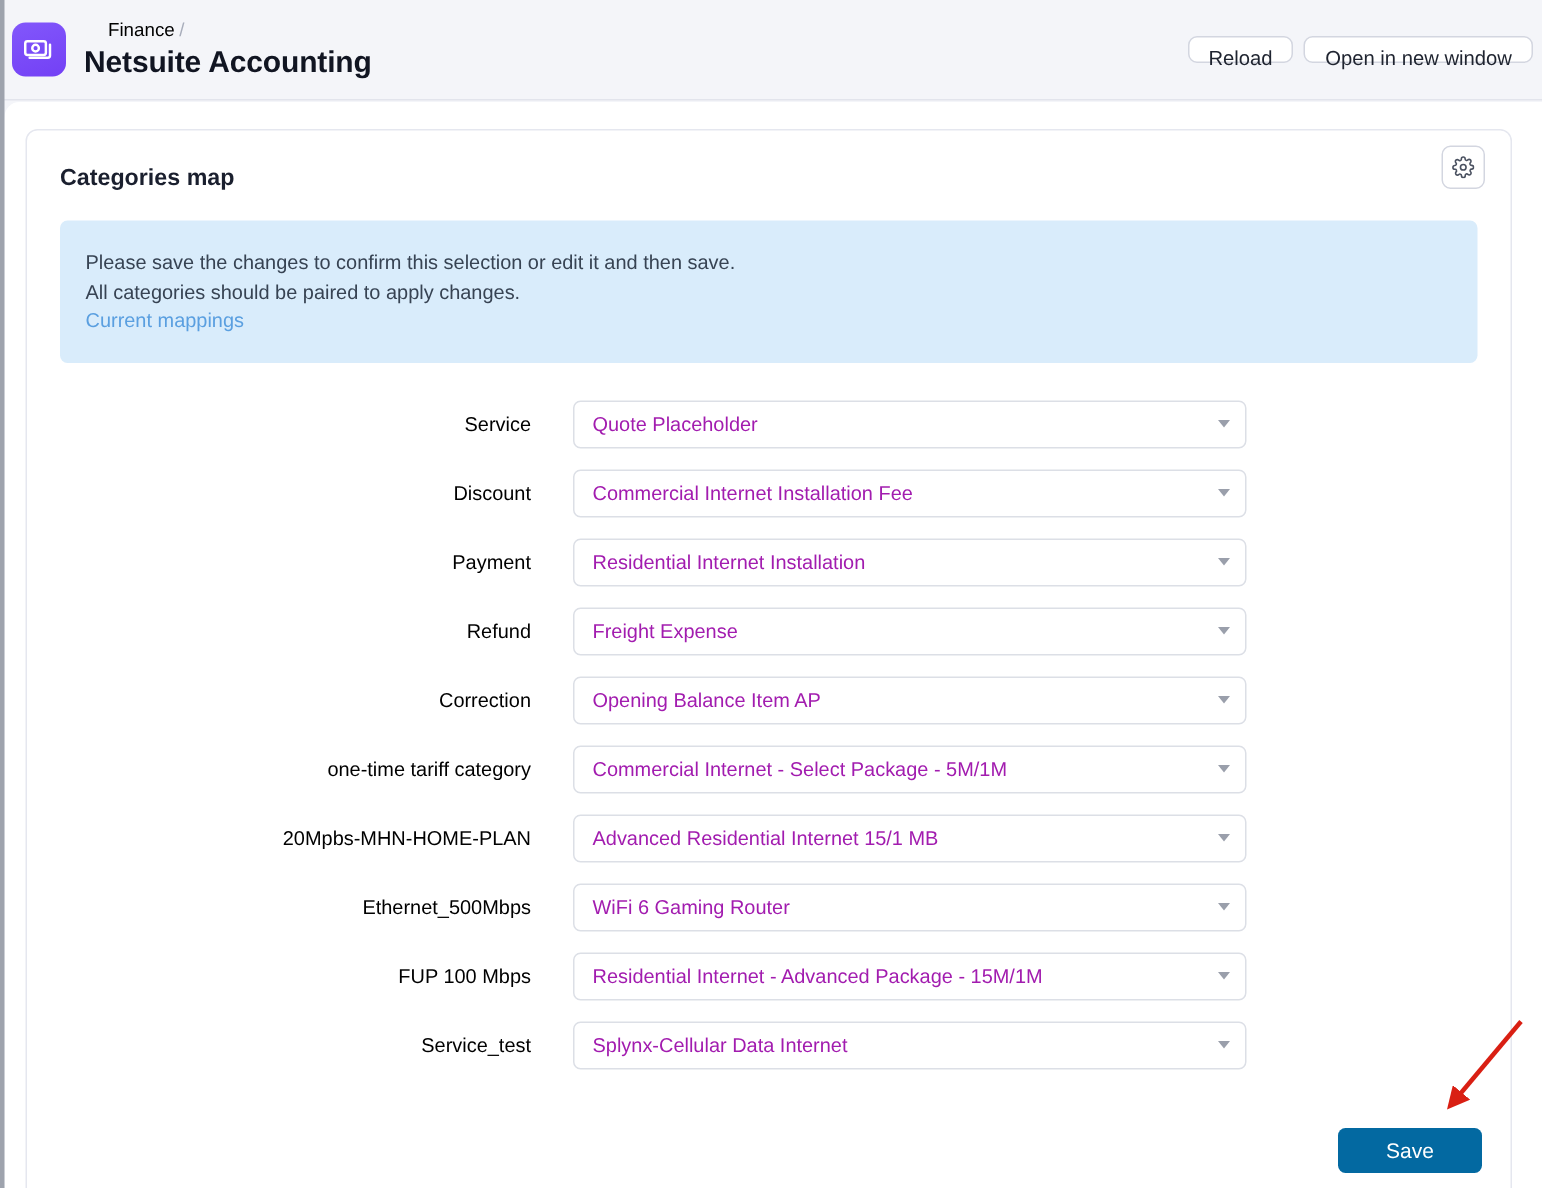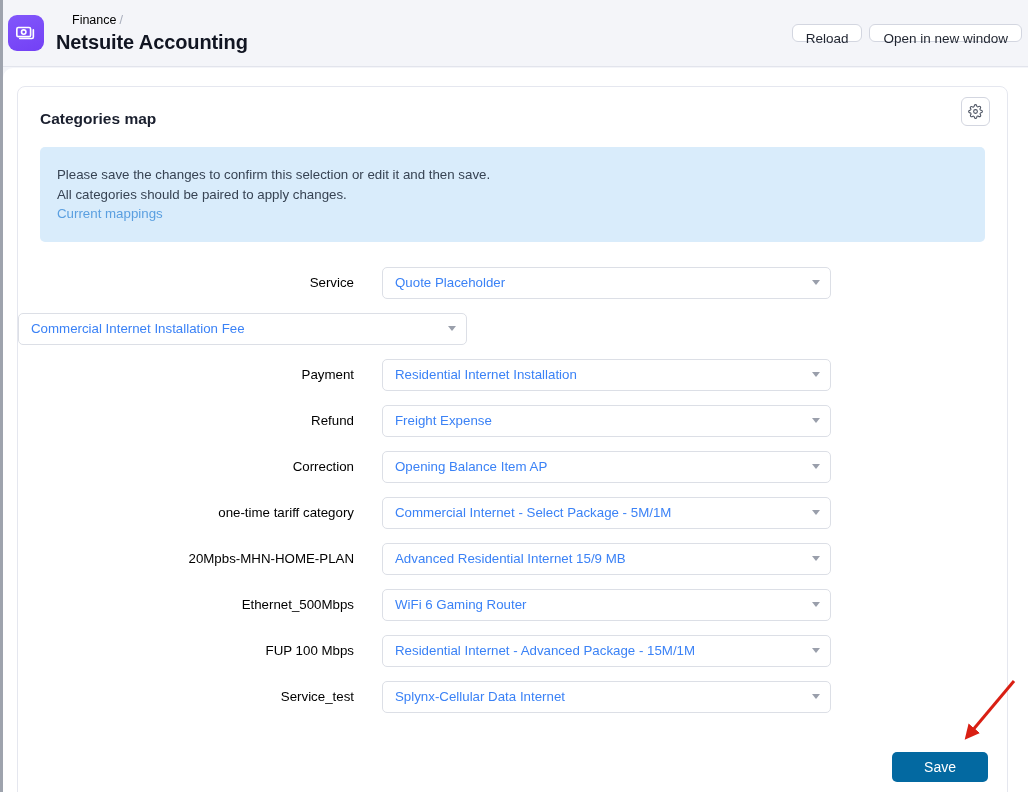--- a/index.html
+++ b/index.html
@@ -185,21 +185,21 @@
     position: relative;
     width: 449px;
   }
   .select-box {
     width: 449px;
     height: 32px;
     border: 1px solid #dcdfe6;
     border-radius: 5px;
     background: #ffffff;
     font-size: 13.3px;
-    color: #3b82f6;
+    color: #a21caf;
     line-height: 30px;
     padding: 0 28px 0 12px;
     white-space: nowrap;
     overflow: hidden;
     text-overflow: ellipsis;
     cursor: pointer;
   }
   .select-caret {
     position: absolute;
     right: 11px;
@@ -291,20 +291,21 @@
 
     <div class="form" id="mapping-form">
         <div class="form-row">
           <div class="form-label">Service</div>
           <div class="select-wrap">
             <div class="select-box">Quote Placeholder</div>
             <div class="select-caret"></div>
           </div>
         </div>
         <div class="form-row">
+          <div class="form-label">Discount</div>
           <div class="select-wrap">
             <div class="select-box">Commercial Internet Installation Fee</div>
             <div class="select-caret"></div>
           </div>
         </div>
         <div class="form-row">
           <div class="form-label">Payment</div>
           <div class="select-wrap">
             <div class="select-box">Residential Internet Installation</div>
             <div class="select-caret"></div>
@@ -327,21 +328,21 @@
         <div class="form-row">
           <div class="form-label">one-time tariff category</div>
           <div class="select-wrap">
             <div class="select-box">Commercial Internet - Select Package - 5M/1M</div>
             <div class="select-caret"></div>
           </div>
         </div>
         <div class="form-row">
           <div class="form-label">20Mpbs-MHN-HOME-PLAN</div>
           <div class="select-wrap">
-            <div class="select-box">Advanced Residential Internet 15/9 MB</div>
+            <div class="select-box">Advanced Residential Internet 15/1 MB</div>
             <div class="select-caret"></div>
           </div>
         </div>
         <div class="form-row">
           <div class="form-label">Ethernet_500Mbps</div>
           <div class="select-wrap">
             <div class="select-box">WiFi 6 Gaming Router</div>
             <div class="select-caret"></div>
           </div>
         </div>

